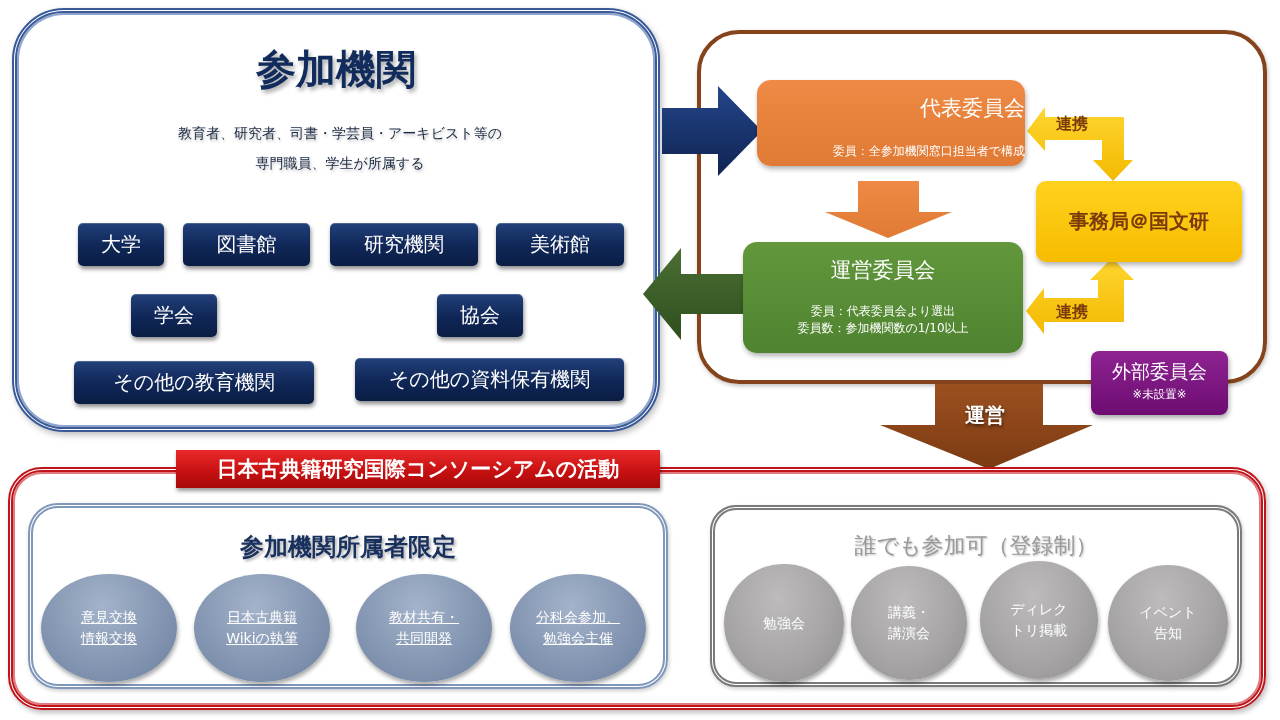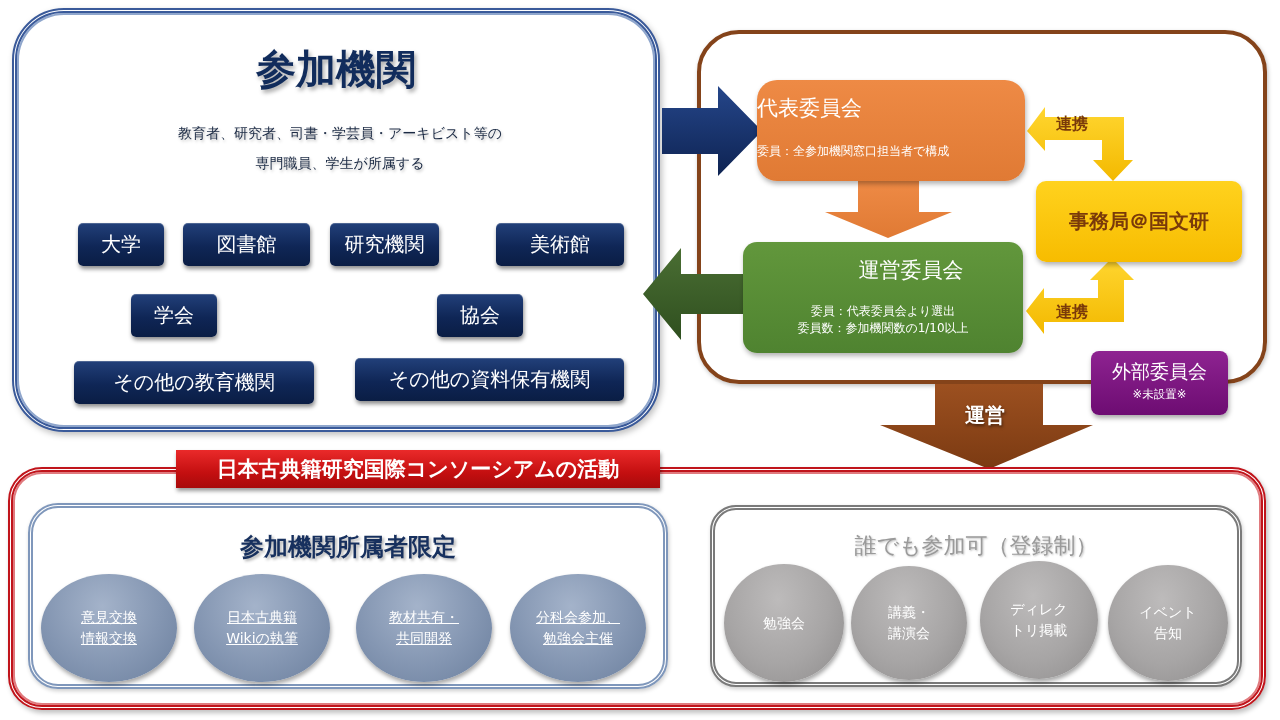--- a/index.html
+++ b/index.html
@@ -15,30 +15,30 @@
   #inst-desc { left:40px; top:118px; width:600px; text-align:center; font-size:14px; line-height:30px;
     color:#1b2a44; text-shadow: 1px 2px 3px rgba(0,0,0,.25); }
   .navy-btn { background: linear-gradient(#22407a, #0f2656 55%, #0a1d44); color:#fff; font-size:20px;
     border-radius:5px; text-align:center; line-height:42px; height:43px;
     box-shadow: 1px 3px 4px rgba(0,0,0,.45), inset 0 1px 0 rgba(255,255,255,.2); margin-left: 16px; }
 
   
   #gov-panel { left:697px; top:30px; width:570px; height:354px; border-radius:42px;
     border:4px solid #84431a; box-shadow: 1px 2px 4px rgba(0,0,0,.25); }
 
-  #rep-box { left:757px; top:80px; width:268px; height:101px; border-radius:20px;
-    background: linear-gradient(#ee8a45, #e07a34); color:#fff; text-align:left;
+  #rep-box { left:757px; top:80px; width:268px; height:86px; border-radius:14px;
+    background: linear-gradient(#ee8a45, #e07a34); color:#fff; text-align:right;
     box-shadow: 1px 3px 5px rgba(0,0,0,.3); }
   #rep-title { top:14px; left:0; width:100%; font-size:21px; }
   #rep-sub { top:63px; left:0; width:100%; font-size:12px; }
 
   #mgmt-box { left:743px; top:242px; width:280px; height:111px; border-radius:14px;
     background: linear-gradient(#62973c, #4f8330); color:#fff; text-align:center;
     box-shadow: 1px 3px 5px rgba(0,0,0,.3); }
-  #mgmt-title { top:14px; left:0; width:100%; font-size:21px;margin-left:28px; }
+  #mgmt-title { top:14px; left:0; width:100%; font-size:21px; }
   #mgmt-sub1 { top:61px; left:0; width:100%; font-size:12px; }
   #mgmt-sub2 { top:78px; left:0; width:100%; font-size:12px; }
 
   #office-box { left:1036px; top:181px; width:206px; height:81px; border-radius:10px;
     background: linear-gradient(#ffd21e, #f7bc00); color:#7a3a0a; text-align:center;
     font-weight:bold; font-size:20px; line-height:81px;
     box-shadow: 1px 3px 5px rgba(0,0,0,.3); }
   .link-label { color:#7a3a0a; font-weight:bold; font-size:16px; }
 
   #ext-box { left:1091px; top:351px; width:137px; height:64px; border-radius:8px;
@@ -81,21 +81,21 @@
 
 <div id="inst-panel" class="abs"></div>
 <div id="inst-title" class="abs">参加機関</div>
 <div id="inst-desc" class="abs">
   <div>教育者、研究者、司書・学芸員・アーキビスト等の</div>
   <div>専門職員、学生が所属する</div>
 </div>
 
 <div class="abs navy-btn" style="left:62px;top:223px;width:86px;">大学</div>
 <div class="abs navy-btn" style="left:167px;top:223px;width:127px;">図書館</div>
-<div class="abs navy-btn" style="left:314px;top:223px;width:109px;">研究機関</div>
+<div class="abs navy-btn" style="left:314px;top:223px;width:148px;">研究機関</div>
 <div class="abs navy-btn" style="left:480px;top:223px;width:128px;">美術館</div>
 <div class="abs navy-btn" style="left:115px;top:294px;width:86px;">学会</div>
 <div class="abs navy-btn" style="left:421px;top:294px;width:86px;">協会</div>
 <div class="abs navy-btn" style="left:58px;top:361px;width:240px;">その他の教育機関</div>
 <div class="abs navy-btn" style="left:339px;top:358px;width:269px;">その他の資料保有機関</div>
 
 <div id="gov-panel" class="abs"></div>
 
 <svg class="overlay" width="1280" height="720">
   <defs>

